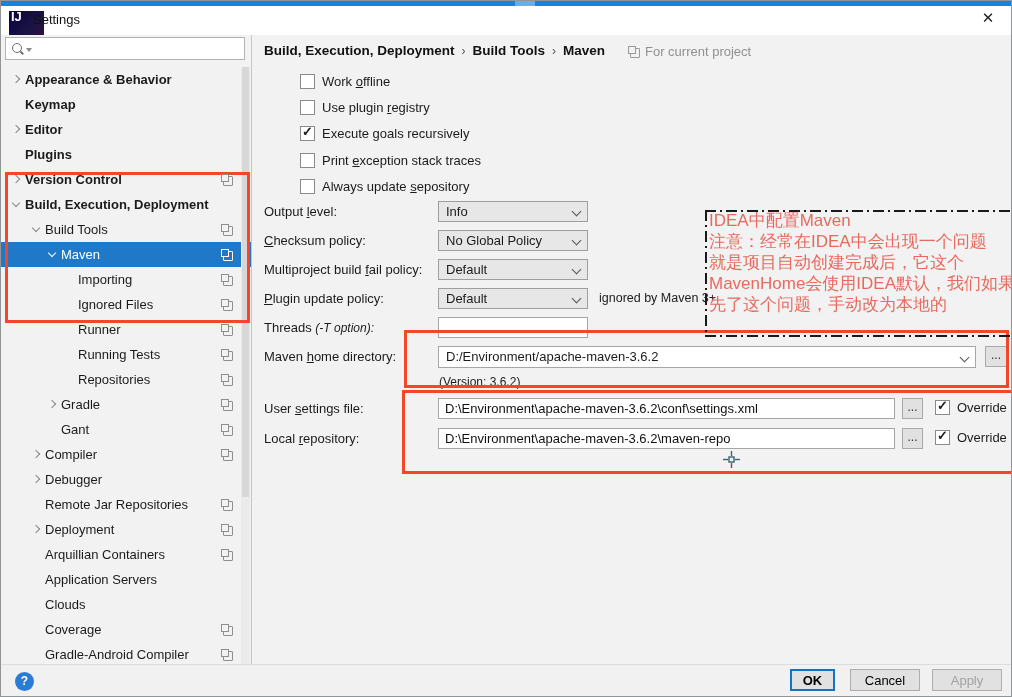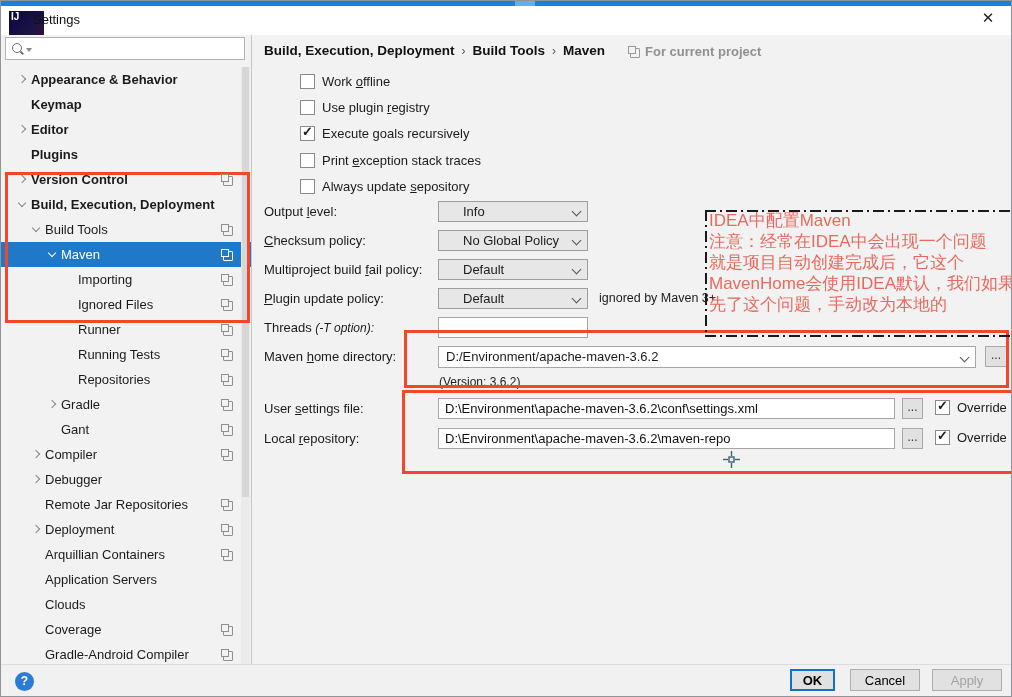--- a/index.html
+++ b/index.html
@@ -6,58 +6,58 @@
   .win{
     position:relative;width:1012px;height:697px;overflow:hidden;
     background:#f2f2f2;font-family:"Liberation Sans", sans-serif;
     color:#1b1b1b;box-sizing:border-box;border:1px solid #8f9598;
   }
   
   .topstrip{position:absolute;left:0;top:0;width:100%;height:5px;background:#1583dd;}
   .topstrip .notch{position:absolute;left:514px;top:0;width:20px;height:5px;background:#5fb0f1;}
   
   .titlebar{position:absolute;left:0;top:5px;width:100%;height:29px;background:#ffffff;}
-  .logo{position:absolute;left:8px;top:5px;width:17px;height:17px;background:linear-gradient(135deg,#08024a 0%,#1a1442 55%,#3b0d3e 100%);color:#fff;font-size:10px;font-weight:bold;text-align:right;line-height:10px;padding:9px;}
+  .logo{position:absolute;left:8px;top:5px;width:17px;height:17px;background:linear-gradient(135deg,#08024a 0%,#1a1442 55%,#3b0d3e 100%);color:#fff;font-size:13px;font-weight:bold;text-align:right;line-height:10px;padding:9px;}
   .logo span{position:absolute;left:2px;top:1px;letter-spacing:0px;}
   .wintitle{position:absolute;left:32px;top:6px;font-size:13px;color:#111;}
   .closebtn{position:absolute;right:12px;top:3px;font-size:15px;color:#222;width:22px;text-align:center;cursor:default;}
   
   .sidebar{position:absolute;left:0;top:34px;width:250px;bottom:31px;background:#f2f2f2;border-right:1px solid #c6c6c6;}
   .search{position:absolute;left:4px;top:2px;width:240px;height:23px;background:#fff;border:1px solid #b2b2b2;box-sizing:border-box;}
   .mag{position:absolute;left:6px;top:5px;width:8px;height:8px;border:1.5px solid #6e6e6e;border-radius:50%;}
   .mag::after{content:"";position:absolute;left:7px;top:8px;width:4px;height:1.5px;background:#6e6e6e;transform:rotate(45deg);}
   .magdrop{position:absolute;left:20px;top:10px;width:0;height:0;border-left:3px solid transparent;border-right:3px solid transparent;border-top:4px solid #8a8a8a;}
   .tree{position:absolute;left:0;top:32px;width:250px;}
   .trow{position:relative;height:25px;line-height:25px;font-size:13px;white-space:nowrap;display:flex;align-items:center;--pc:#8f8f8f;--pb:#f2f2f2;}
   .trow.bold{font-weight:bold;}
-  .trow.lv0{padding-left:14px;}
+  .trow.lv0{padding-left:8px;}
   .trow.lv1{padding-left:28px;}
   .trow.lv2{padding-left:44px;}
   .trow.lv3{padding-left:61px;}
   .trow.sel{background:#1f78c8;color:#fff;--pc:#ffffff;--pb:#1f78c8;}
   .tchev{display:inline-block;width:16px;height:16px;position:relative;flex:0 0 16px;}
   .tchev.r::before{content:"";position:absolute;left:4px;top:4px;width:5px;height:5px;border-right:1.6px solid #878787;border-bottom:1.6px solid #878787;transform:rotate(-45deg);}
   .tchev.d::before{content:"";position:absolute;left:4px;top:3px;width:5px;height:5px;border-right:1.6px solid #878787;border-bottom:1.6px solid #878787;transform:rotate(45deg);}
   .trow.sel .tchev.d::before{border-color:#fff;}
   .proj-icon{position:absolute;right:18px;top:50%;margin-top:-6px;width:12px;height:12px;}
   .proj-icon::after{content:"";position:absolute;right:0;bottom:0;width:8px;height:8px;border:1px solid var(--pc);border-radius:1px;}
   .proj-icon::before{content:"";position:absolute;left:0;top:0;width:6px;height:6px;border:1px solid var(--pc);background:var(--pb);z-index:1;}
   .vscroll{position:absolute;right:1px;top:32px;bottom:0;width:9px;background:#ebebeb;}
   .vscroll .thumb{position:absolute;left:1px;top:0;width:7px;height:430px;background:#d7d7d7;}
   
   .crumb{position:absolute;left:263px;top:42px;font-size:13.5px;font-weight:bold;color:#111;}
   .crumb .sep{font-weight:normal;color:#555;padding:0 7px;font-size:12px;}
-  .crumbnote{position:absolute;left:627px;top:43px;color:#909090;font-size:13px;font-weight:bold;}
+  .crumbnote{position:absolute;left:627px;top:43px;color:#909090;font-size:13px;font-weight:normal;}
   .crumbnote .proj-icon{position:relative;right:auto;top:2px;margin:0 5px 0 0;display:inline-block;--pc:#9a9a9a;--pb:#f2f2f2;}
   .cbrow{position:absolute;left:263px;height:16px;display:flex;align-items:center;font-size:13px;margin-left:36px;}
   .cb{width:13px;height:13px;background:#fff;border:1px solid #8a8a8a;box-sizing:content-box;position:relative;margin-right:7px;flex:0 0 13px;}
   .cb.checked::after{content:"✓";position:absolute;left:1px;top:-3px;font-size:13px;font-weight:bold;color:#1c1c1c;}
   .flabel{position:absolute;left:263px;font-size:13px;white-space:nowrap;}
   .flabel i{font-size:12px;font-style:italic;}
-  .dd{position:absolute;width:150px;height:21px;background:#e7e7e7;border:1px solid #9e9e9e;box-sizing:border-box;font-size:13px;line-height:19px;padding-left:24px;}
+  .dd{position:absolute;width:150px;height:21px;background:#e7e7e7;border:1px solid #9e9e9e;box-sizing:border-box;font-size:13px;line-height:19px;padding-left:7px;}
   .ddchev{position:absolute;right:7px;top:6px;width:6px;height:6px;border-right:1.6px solid #555;border-bottom:1.6px solid #555;transform:rotate(45deg);}
   .tinput{position:absolute;height:21px;background:#fff;border:1px solid #a6a6a6;box-sizing:border-box;font-size:13px;padding:0 6px;font-family:"Liberation Sans",sans-serif;color:#111;}
   .combo{position:absolute;left:437px;top:345px;width:538px;height:22px;background:#fff;border:1px solid #a6a6a6;box-sizing:border-box;font-size:13px;line-height:20px;padding-left:7px;}
   .dots{position:absolute;height:21px;background:#e1e1e1;border:1px solid #a9a9a9;box-sizing:border-box;font-size:12px;line-height:17px;text-align:center;color:#333;}
   .note{position:absolute;font-size:12px;color:#1c1c1c;}
   .ovr{position:absolute;display:flex;align-items:center;font-size:13px;}
   
   .redbox{position:absolute;border:3px solid #f4472a;pointer-events:none;}
   .dashline{position:absolute;pointer-events:none;}
   .dash-h{height:2px;background:repeating-linear-gradient(90deg,#1a1a1a 0 11px,transparent 11px 15px,#1a1a1a 15px 17px,transparent 17px 21px);}

